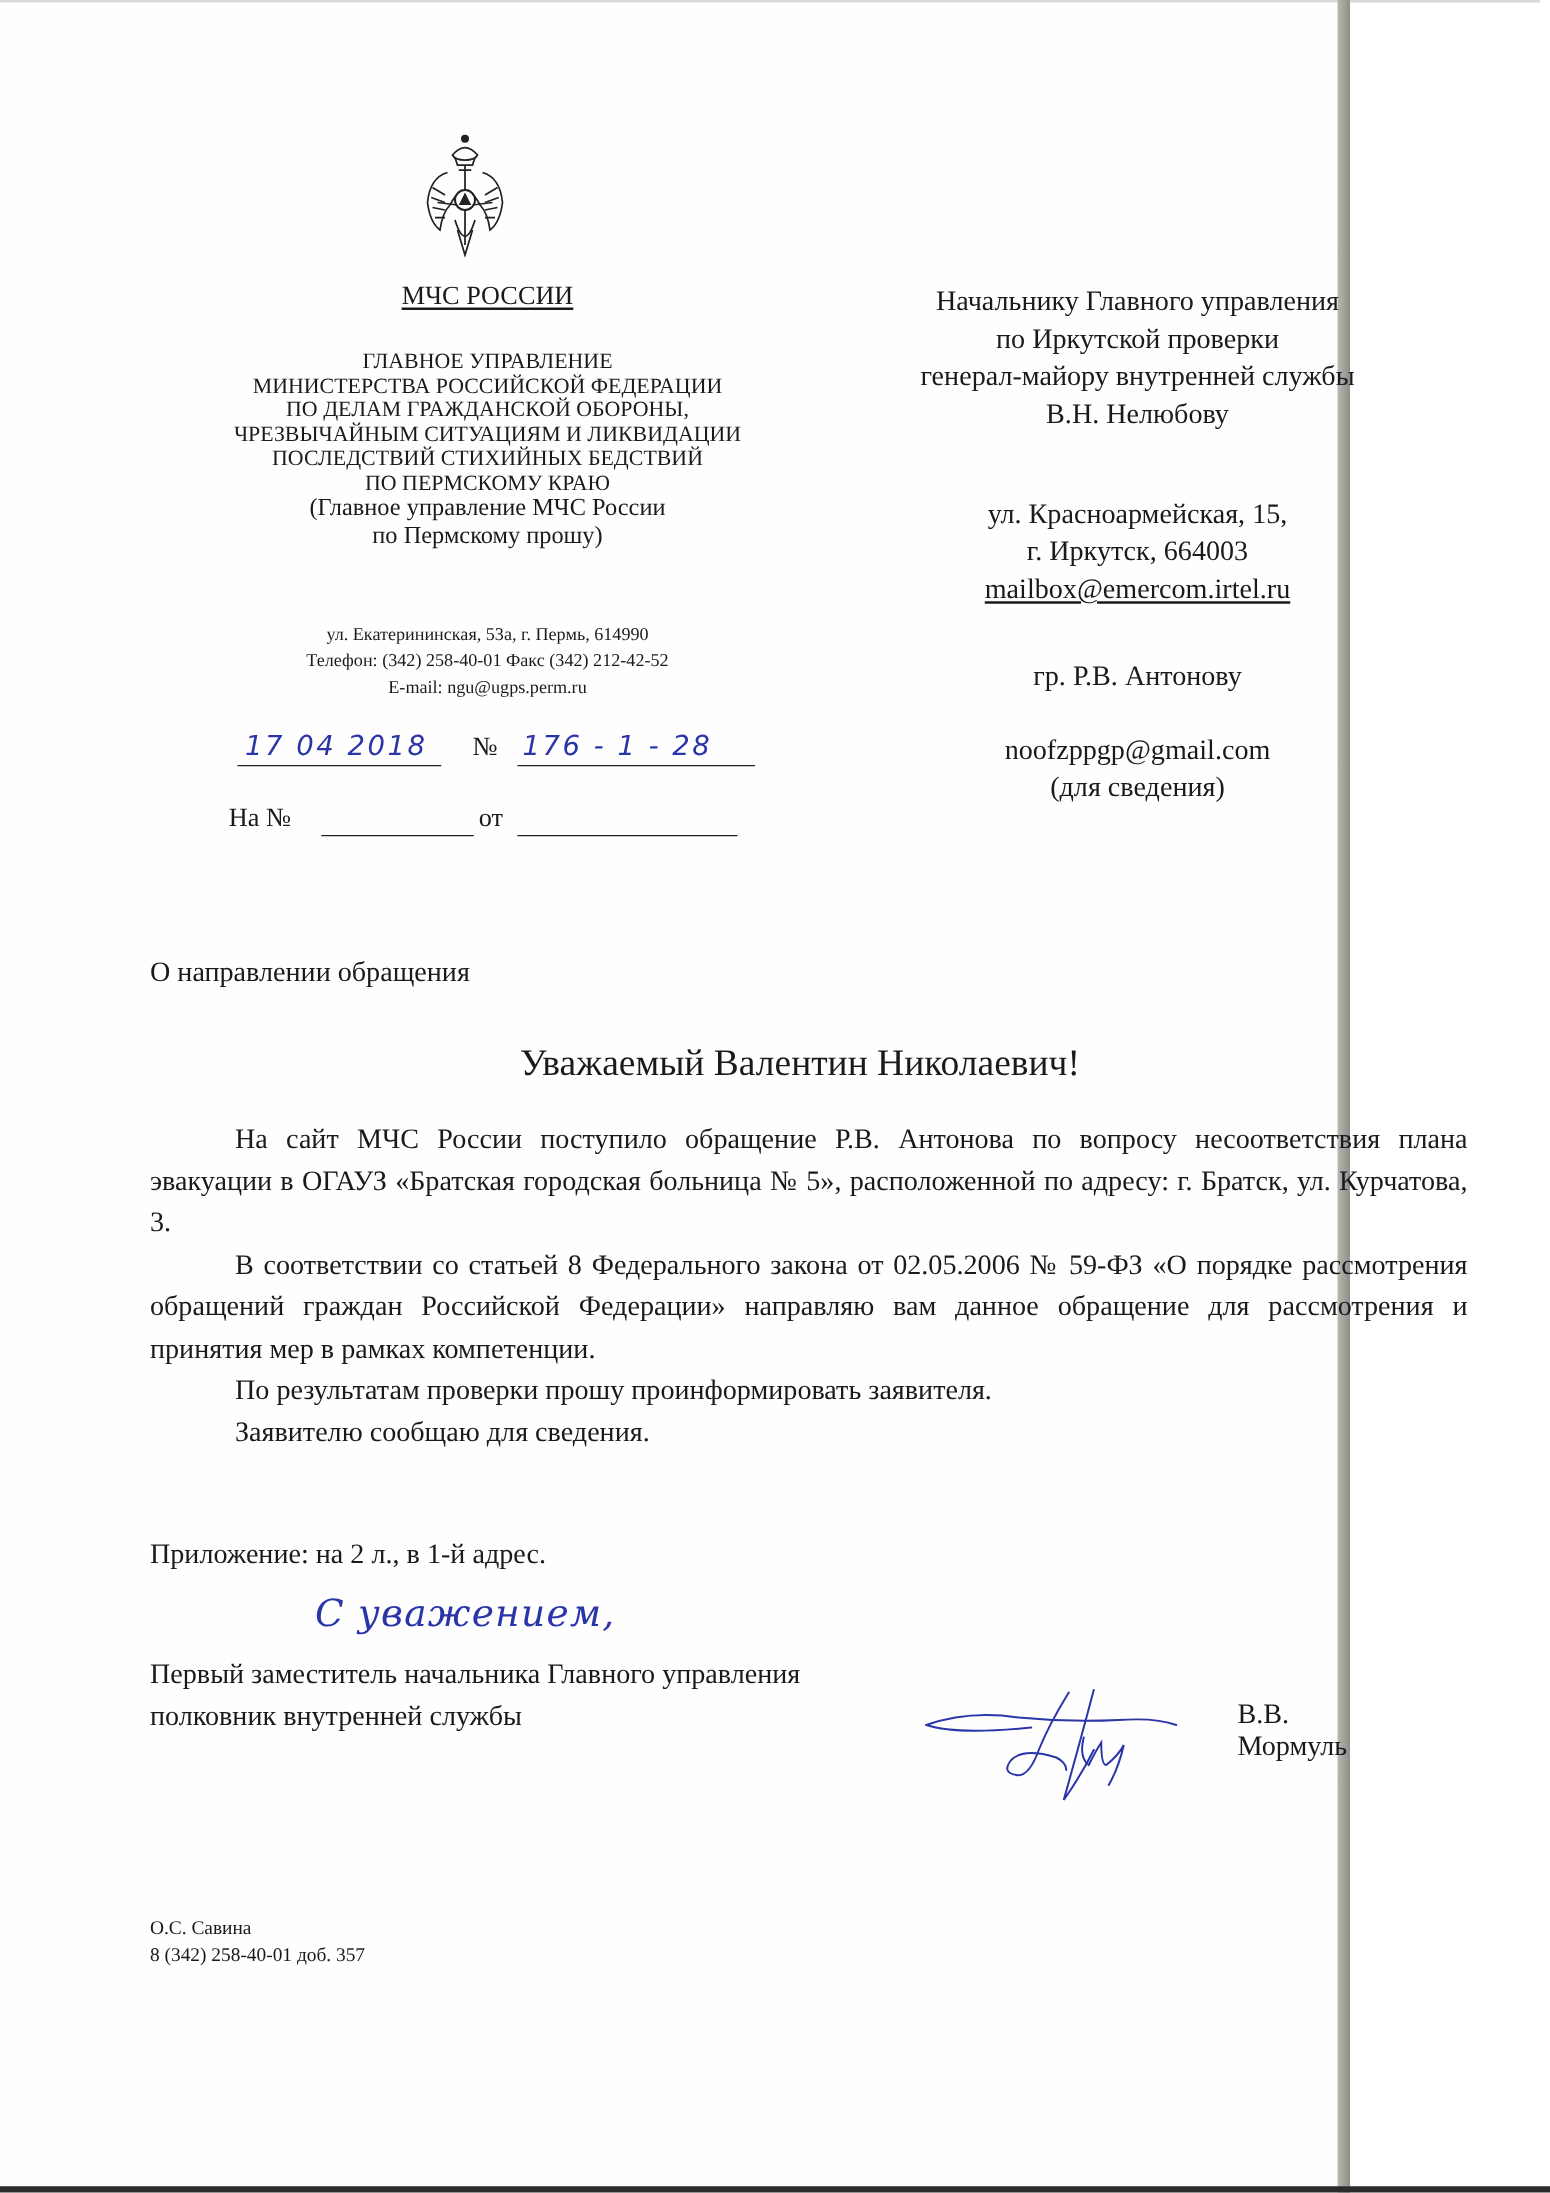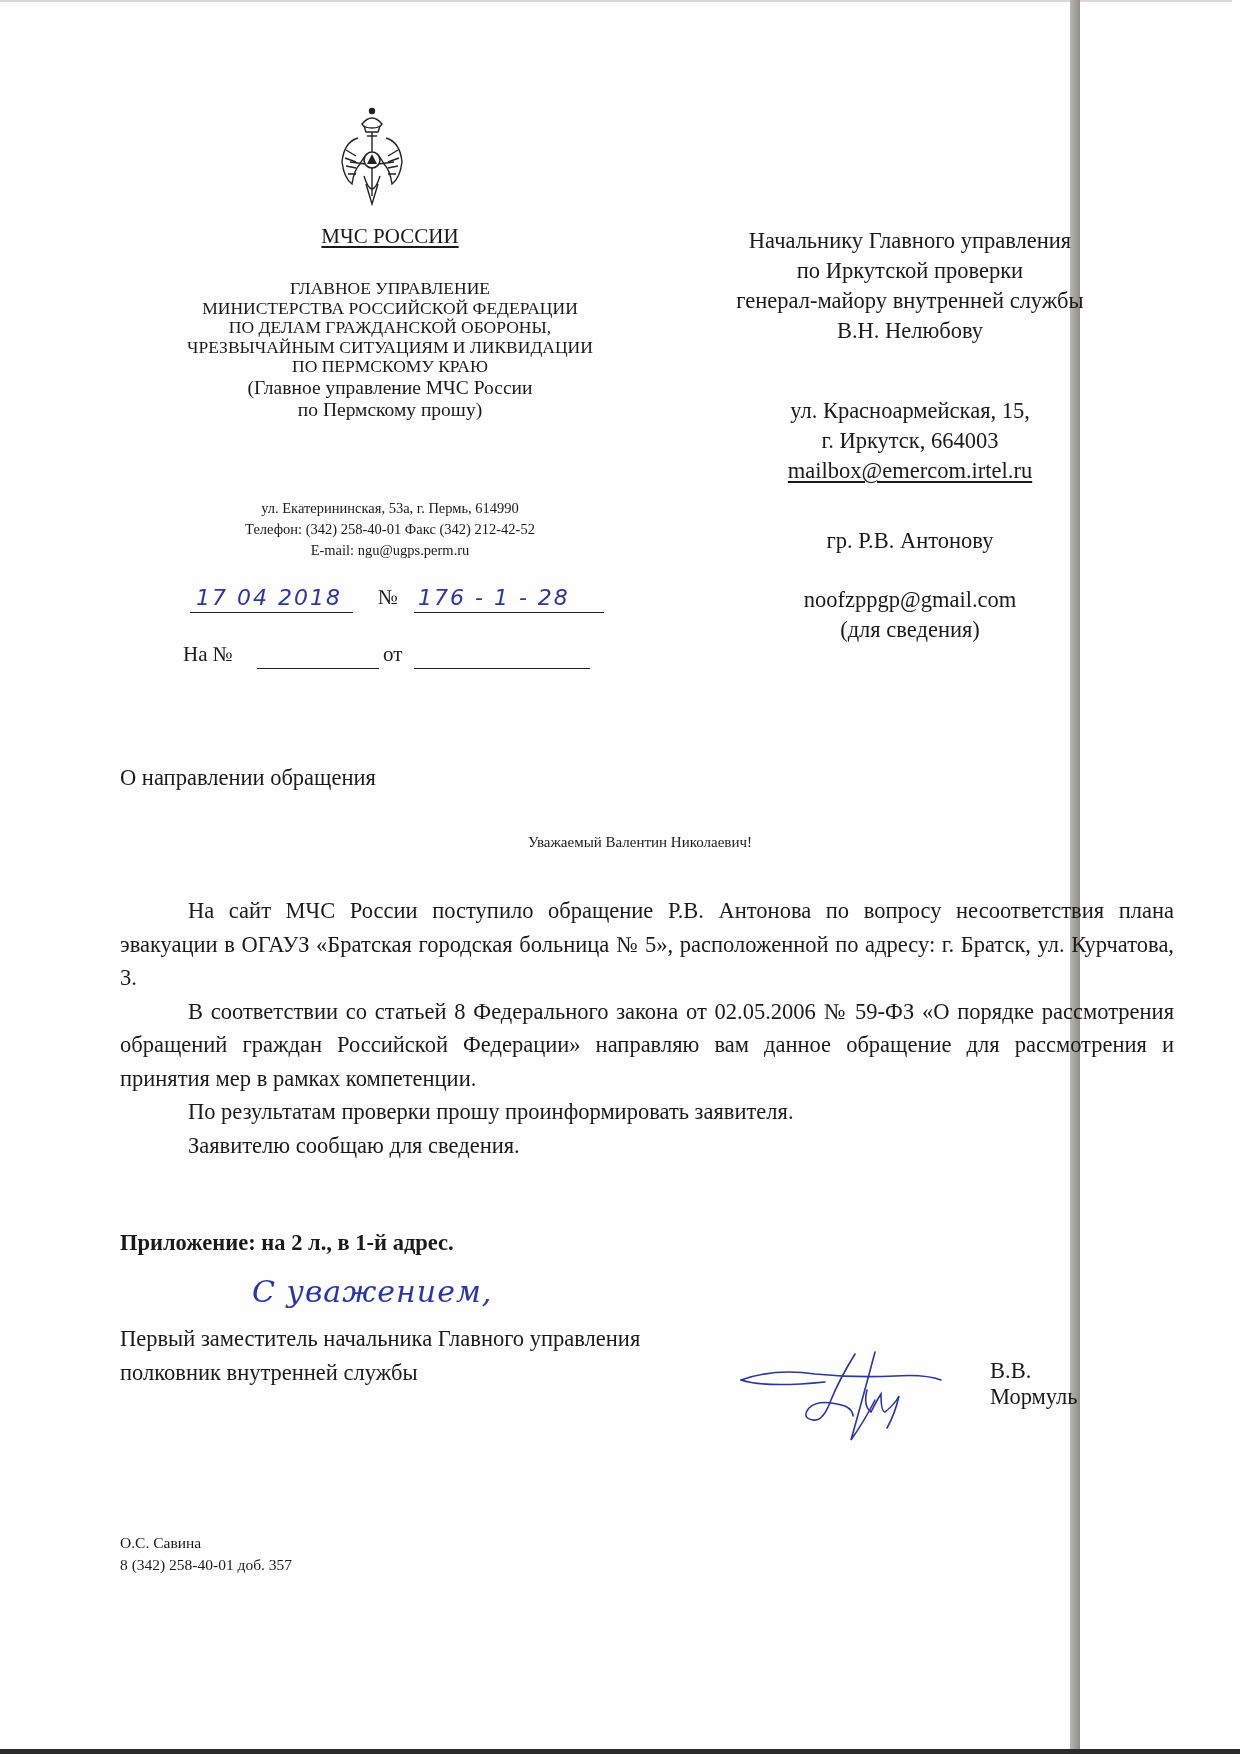--- a/index.html
+++ b/index.html
@@ -25,25 +25,25 @@
     .reg-line { position: absolute; top: 585px; height: 30px; font-size: 21px; }
     .hand { font-family: "DejaVu Sans", sans-serif; font-style: italic; color: #2a35a8; font-size: 22px; letter-spacing: 2px; font-weight: 300; }
     .uline { position: absolute; border-bottom: 1px solid #222; }
 
     
     .addr { position: absolute; left: 660px; width: 500px; text-align: center; font-size: 22.5px; line-height: 30px; }
     .addr .link { text-decoration: underline; text-underline-offset: 3px; }
 
     
     .subject { position: absolute; left: 120px; top: 765px; font-size: 22.5px; }
-    .greeting { position: absolute; left: 0; width: 1240px; top: 834px; text-align: center; font-size: 15px; padding-left: 40px; box-sizing: border-box; }
+    .greeting { position: absolute; left: 0; width: 1240px; top: 834px; text-align: center; font-size: 30px; padding-left: 40px; box-sizing: border-box; }
     .body-text { position: absolute; left: 120px; width: 1054px; top: 894px; font-size: 22.5px; line-height: 33.5px; text-align: justify; }
     .body-text p { margin: 0; text-indent: 68px; }
     .body-text p.nojust { text-align: left; }
-    .attachment { position: absolute; left: 120px; top: 1230px; font-size: 22.5px; font-weight: bold; }
+    .attachment { position: absolute; left: 120px; top: 1230px; font-size: 22.5px; }
     .closing { position: absolute; left: 252px; top: 1274px; font-family: "DejaVu Serif", serif; font-style: italic; color: #2a35a8; font-size: 30px; letter-spacing: 1px; }
     .signer { position: absolute; left: 120px; top: 1322px; font-size: 22.5px; line-height: 34px; }
     .signature { position: absolute; left: 735px; top: 1350px; width: 210px; height: 100px; }
     .signer-name { position: absolute; left: 990px; top: 1358px; font-size: 22.5px; }
     .executor { position: absolute; left: 120px; top: 1532px; font-size: 15.5px; line-height: 22px; }
   </style>
 </head>
 <body>
 
 <div class="page">
@@ -72,20 +72,21 @@
 
   <div class="org-short">
     <span>МЧС РОССИИ</span>
   </div>
 
   <div class="org-full">
     <div>ГЛАВНОЕ УПРАВЛЕНИЕ</div>
     <div>МИНИСТЕРСТВА РОССИЙСКОЙ ФЕДЕРАЦИИ</div>
     <div>ПО ДЕЛАМ ГРАЖДАНСКОЙ ОБОРОНЫ,</div>
     <div>ЧРЕЗВЫЧАЙНЫМ СИТУАЦИЯМ И ЛИКВИДАЦИИ</div>
+    <div>ПОСЛЕДСТВИЙ СТИХИЙНЫХ БЕДСТВИЙ</div>
     <div>ПО ПЕРМСКОМУ КРАЮ</div>
     <div class="paren">(Главное управление МЧС России</div>
     <div class="paren">по Пермскому прошу)</div>
   </div>
 
   <div class="org-contacts">
     <div>ул. Екатерининская, 53а, г. Пермь, 614990</div>
     <div>Телефон: (342) 258-40-01 Факс (342) 212-42-52</div>
     <div>E-mail: ngu@ugps.perm.ru</div>
   </div>

